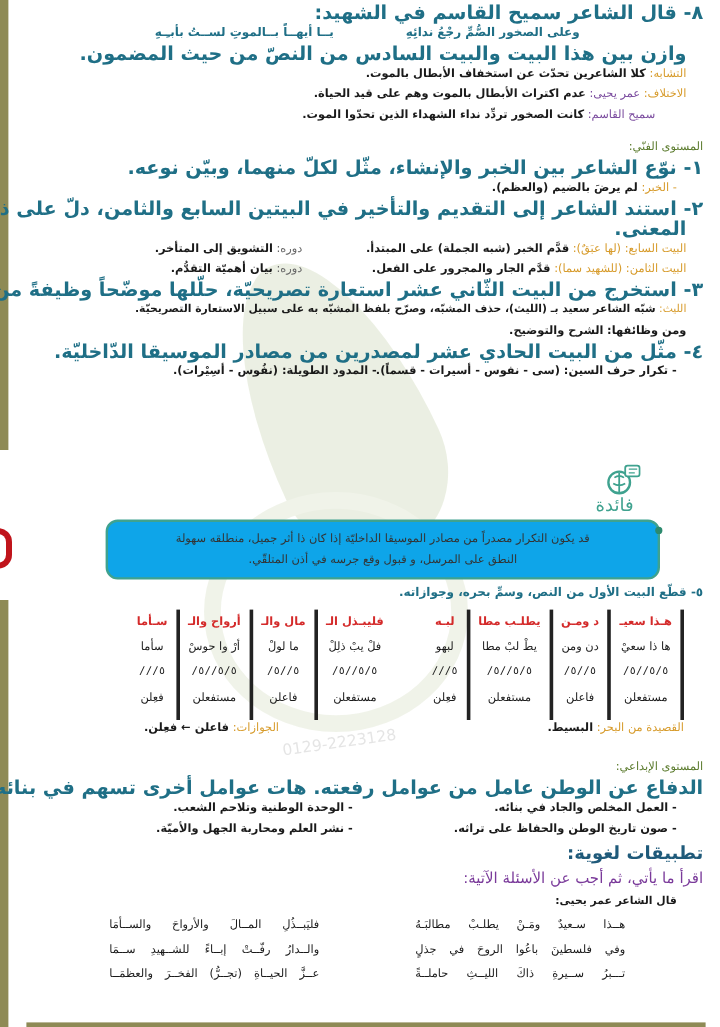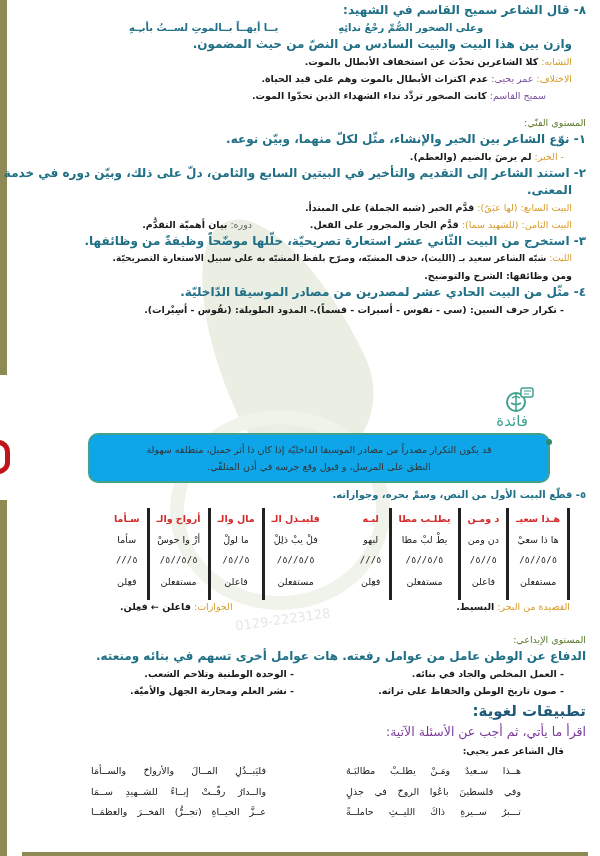--- a/index.html
+++ b/index.html
@@ -11,21 +11,21 @@
   .red-mark { position: absolute; left: -10px; top: 440px; width: 20px; height: 34px; border: 5px solid #c0141b; border-radius: 10px 14px 14px 4px; border-left: none; }
   .bottom-rule { position: absolute; left: 22px; right: 12px; bottom: 0; height: 4px; background: #8e8a55; }
 
   .watermark { position: absolute; left: 150px; top: 210px; width: 260px; height: 420px; pointer-events: none; opacity: 0.35; }
   .wm-leaf { position: absolute; left: 60px; top: 0; width: 140px; height: 260px; border-radius: 50% 50% 50% 50% / 70% 70% 30% 30%; background: #c8d4b0; transform: rotate(-25deg); }
   .wm-ring { position: absolute; left: 20px; top: 200px; width: 220px; height: 200px; border: 14px solid #d6dec3; border-radius: 50%; }
   .wm-phone { position: absolute; left: 85px; top: 402px; font-size: 13px; color: #b5b5b5; transform: rotate(-8deg); font-family: "DejaVu Sans", sans-serif; direction: ltr; }
 
   .content { position: absolute; left: 26px; right: 14px; top: 2px; font-size: 9.5px; line-height: 17px; }
   .line { white-space: nowrap; }
-  .q { color: #1f6f86; font-weight: bold; font-size: 12px; }
+  .q { color: #1f6f86; font-weight: bold; font-size: 16px; }
   .lbl-orange { color: #d79b2b; }
   .lbl-purple { color: #7a4b9e; }
   .lbl-gray { color: #666; }
   .section-head { color: #5a7a2c; font-size: 9.5px; margin-top: 3px; }
   .bold { font-weight: bold; }
   .indent1 { padding-right: 14px; }
   .indent2 { padding-right: 22px; }
   .two-col { display: flex; justify-content: flex-start; }
   .two-col > span:first-child { width: 260px; }
   .verse { display: flex; justify-content: center; gap: 60px; color: #1f6f86; font-weight: bold; font-size: 10px; }
@@ -94,20 +94,24 @@
       <span class="lbl-orange">- الخبر:</span>
       <span class="bold">لم يرضَ بالضيم (والعظم).</span>
     </span>
   </div>
   <div class="line q" style="letter-spacing:-0.2px;">٢- استند الشاعر إلى التقديم والتأخير في البيتين السابع والثامن، دلّ على ذلك، وبيّن دوره في خدمة</div>
   <div class="line q indent1">المعنى.</div>
   <div class="line two-col indent1">
     <span style="width:320px;">
       <span class="lbl-orange">البيت السابع: (لها عبَقٌ):</span>
       <span class="bold">قدَّم الخبر (شبه الجملة) على المبتدأ.</span>
+    </span>
+    <span>
+      <span class="lbl-gray">دوره:</span>
+      <span class="bold">التشويق إلى المتأخر.</span>
     </span>
   </div>
   <div class="line two-col indent1">
     <span style="width:320px;">
       <span class="lbl-orange">البيت الثامن: (للشهيد سما):</span>
       <span class="bold">قدَّم الجار والمجرور على الفعل.</span>
     </span>
     <span>
       <span class="lbl-gray">دوره:</span>
       <span class="bold">بيان أهميّة التقدُّم.</span>

